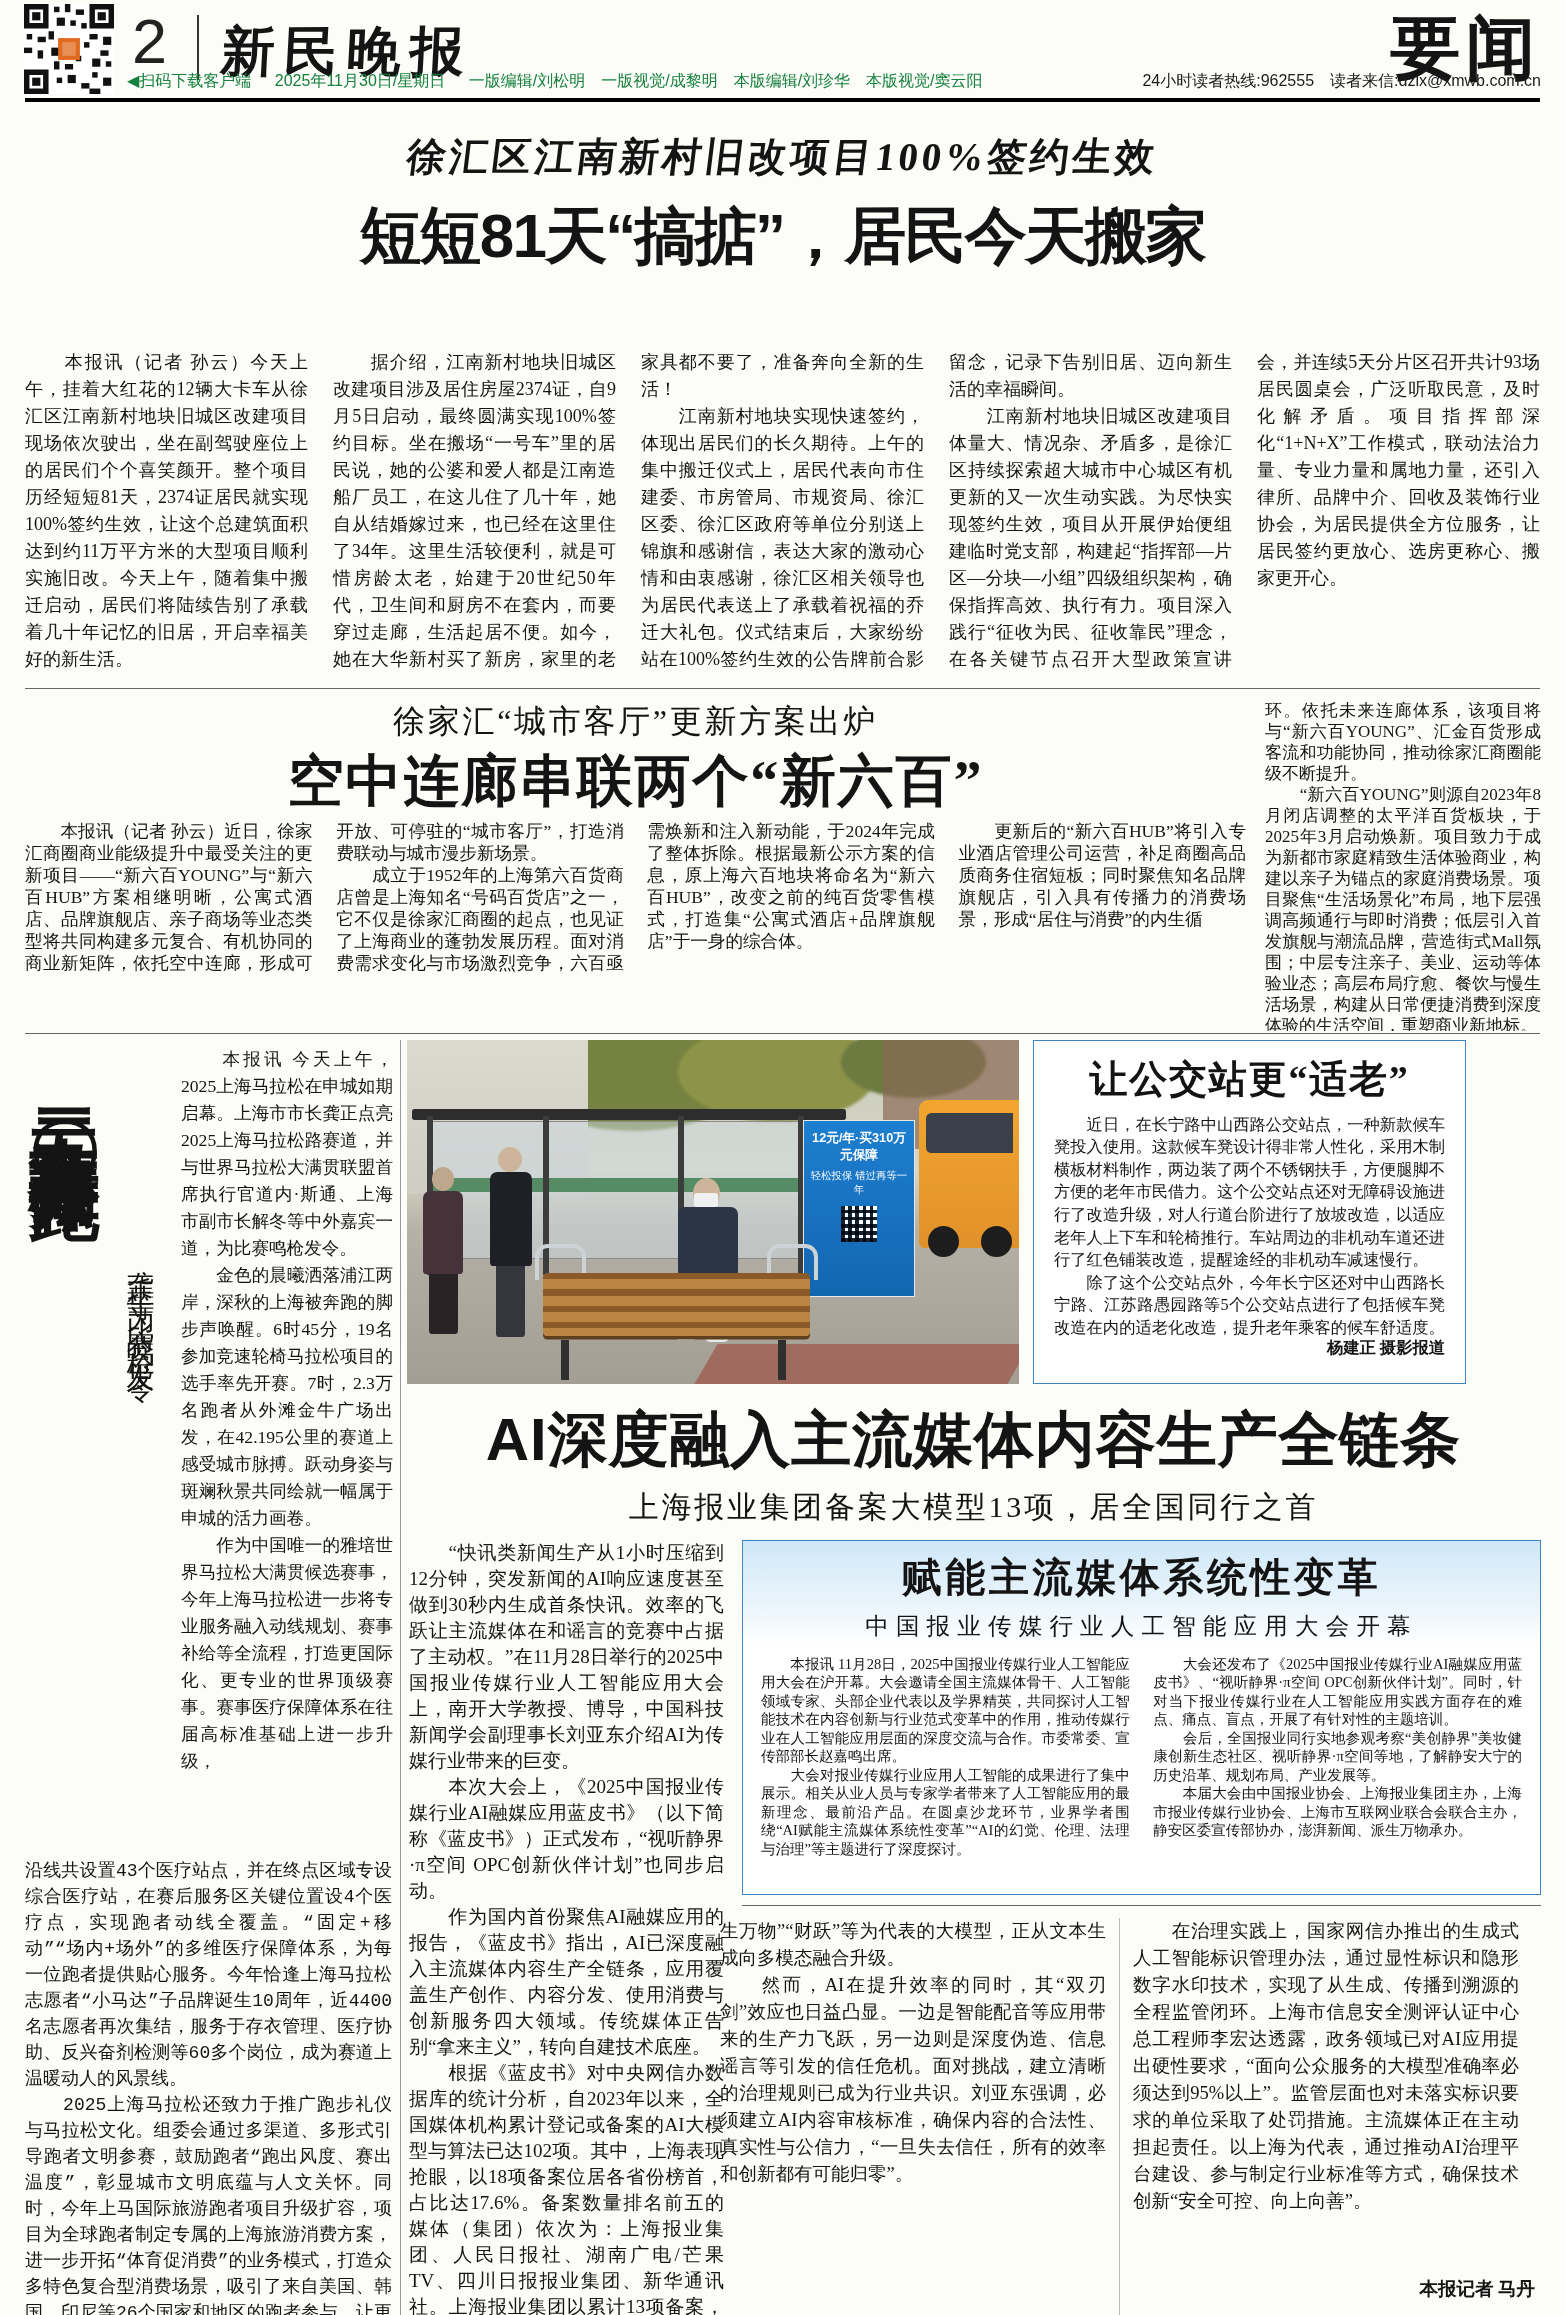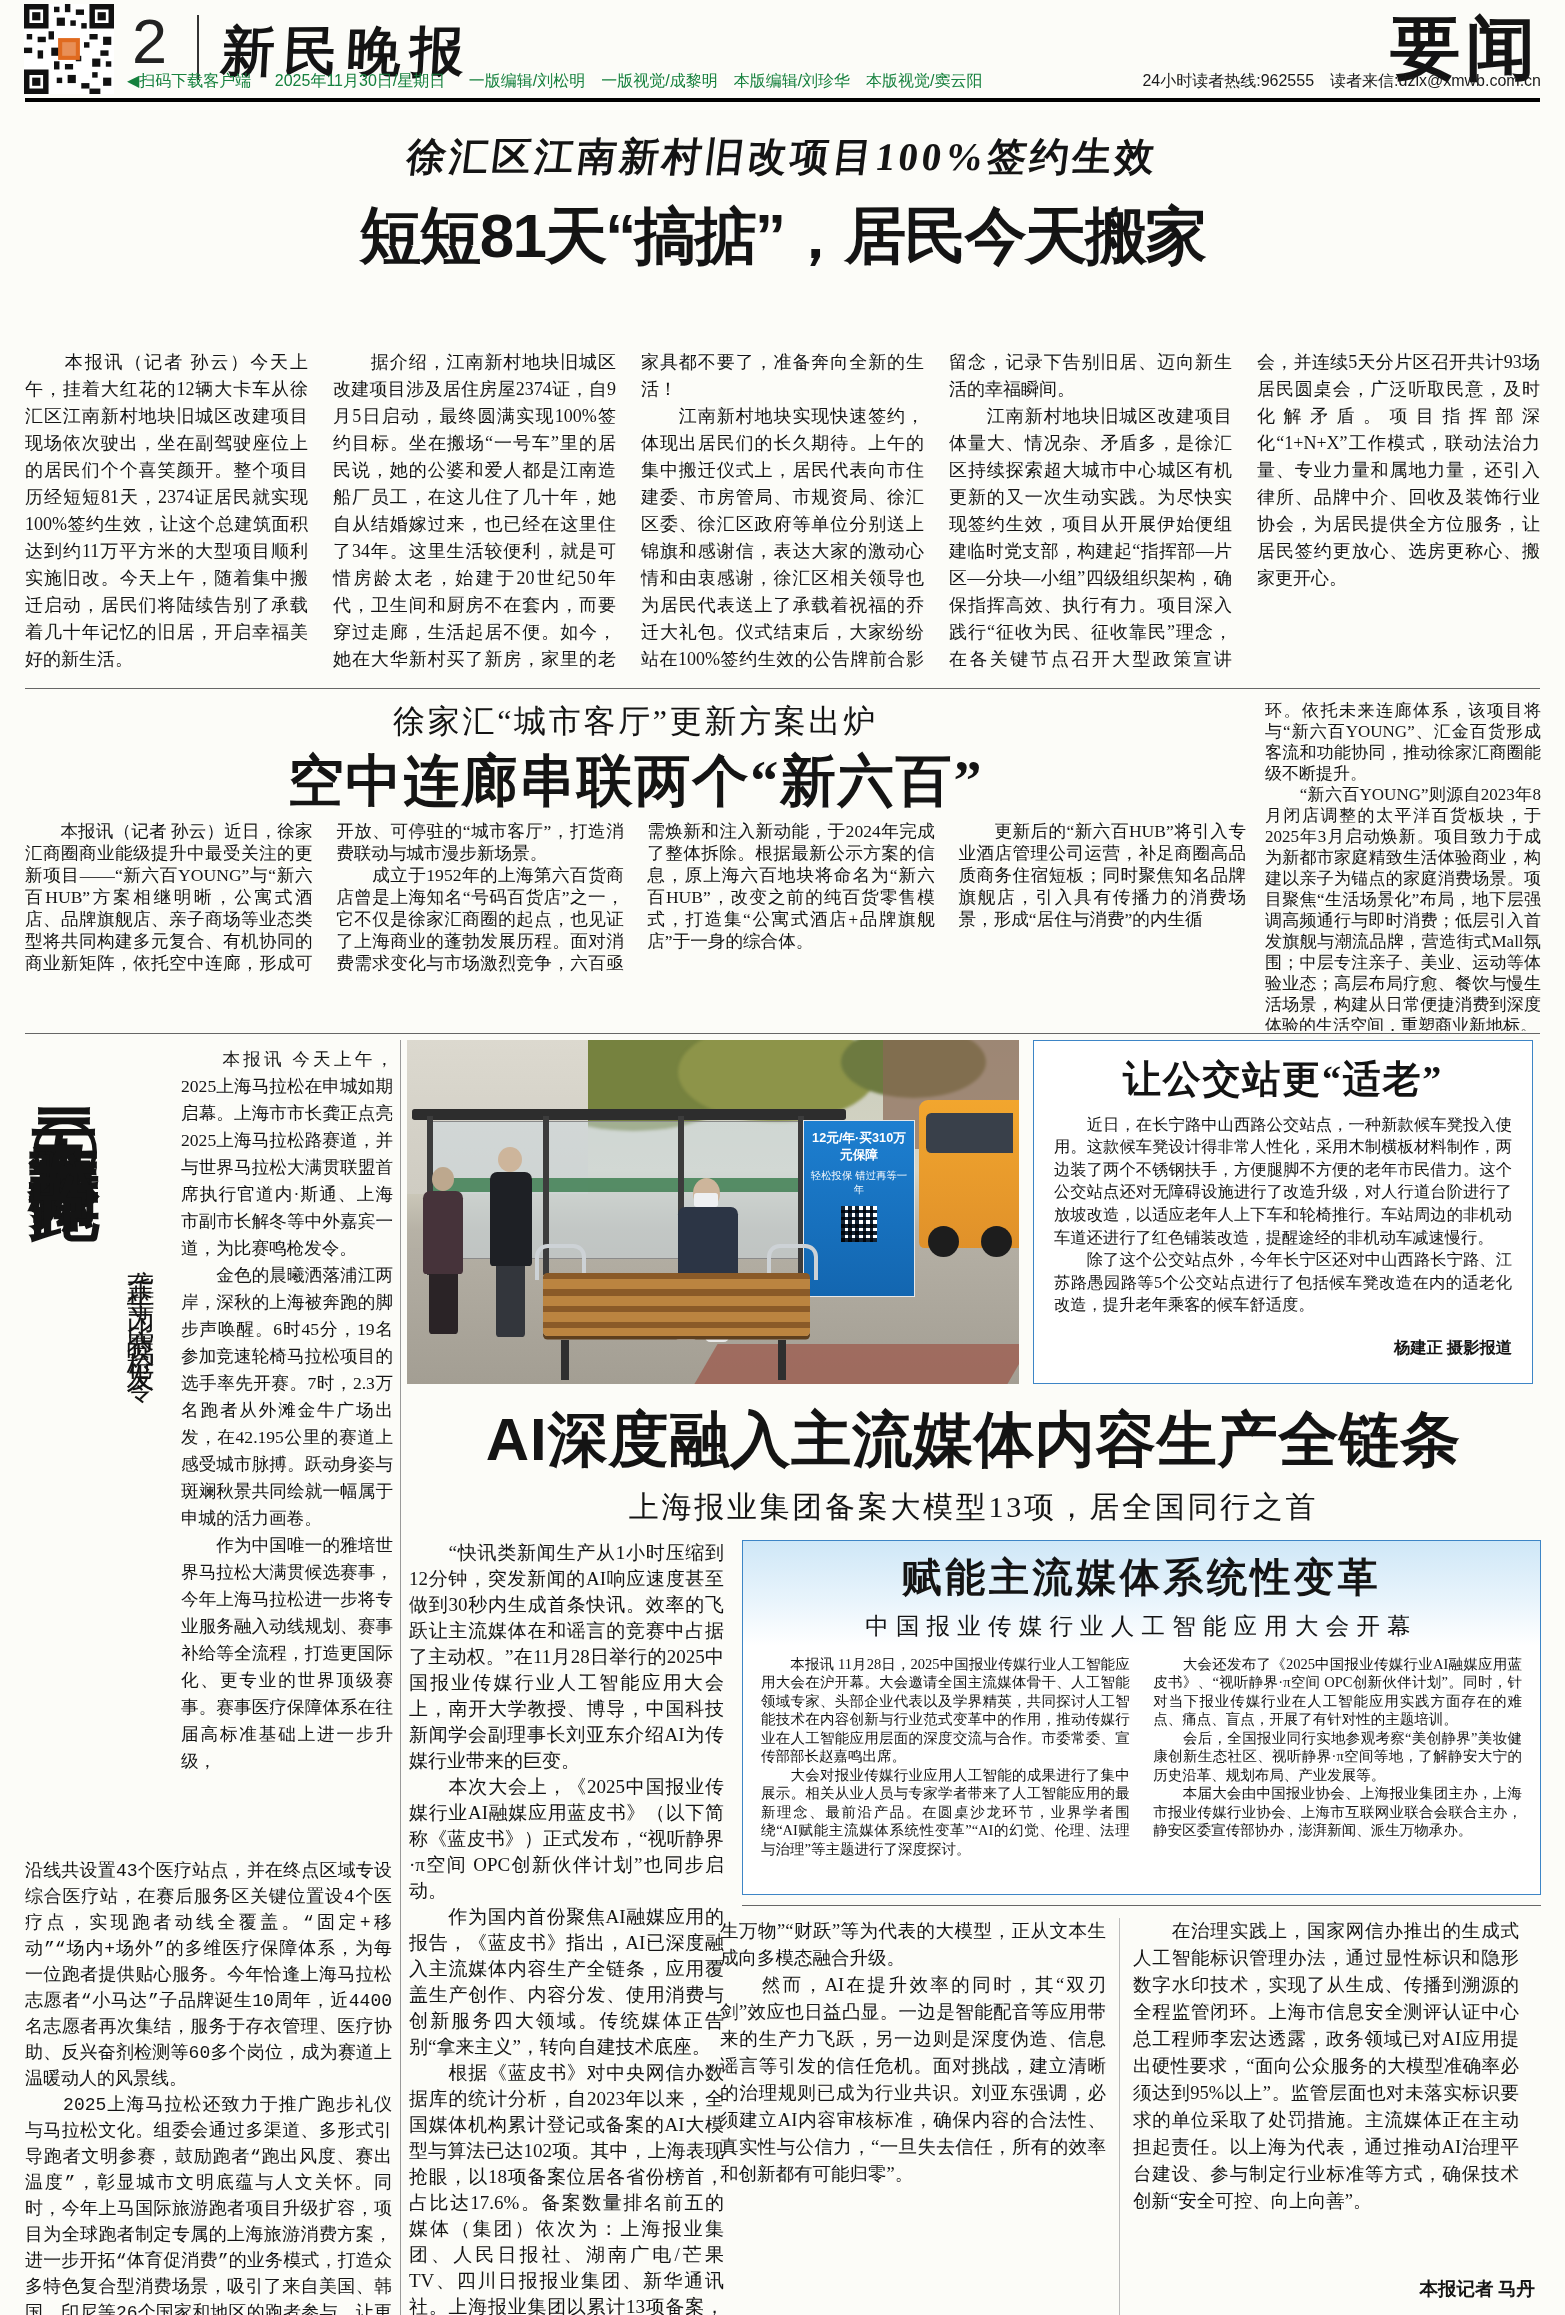--- a/index.html
+++ b/index.html
@@ -87,21 +87,21 @@
   .fig .head { position:absolute; background:#cdb59b; border-radius:50%; }
   .fig .body { position:absolute; border-radius:7.2px 7.2px 3.6px 3.6px; }
   .fig .legs { position:absolute; border-radius:0 0 3.6px 3.6px; }
   #bench { position:absolute; left:136px; top:233px; width:267px; height:63px; border-radius:4.5px;
            background:repeating-linear-gradient(180deg,#8a5a28 0 6.3px,#bb8440 6.3px 16.3px); box-shadow:0 3.6px 0 #5e3f1e; }
   .bench-leg { position:absolute; top:300px; width:8.1px; height:40px; background:#2f2f2f; }
   .armrest { position:absolute; top:204px; width:51px; height:36px; border:4.5px solid #cdd2d6;
              border-bottom:none; border-radius:12.7px 12.7px 0 0; }
 
   
-  #cap-box { left:1033px; top:1040px; width:500px; height:344px; border:1.8px solid #3d85c6;
+  #cap-box { left:1033px; top:1040px; width:433px; height:344px; border:1.8px solid #3d85c6;
              padding:12.7px 20px; background:#fff; }
   #cap-title { font-size:38px; font-weight:900; letter-spacing:1.8px; margin-bottom:9px; }
   #cap-body { font-size:16.3px; line-height:22.6px; overflow:hidden; height:246px; }
   #cap-credit { text-align:right; font-weight:bold; margin-top:-22.6px; font-size:16.3px; }
 
   
   #ai-headline { left:407px; top:1400px; width:1133px; font-size:60px; font-weight:900; letter-spacing:0.9px; }
   #ai-subhead { left:407px; top:1487px; width:1133px; font-size:30px; letter-spacing:2.7px; font-weight:500; }
   #ai-left { left:409px; top:1540px; width:315px; height:776px; overflow:hidden;
              font-size:19px; line-height:26px; }

